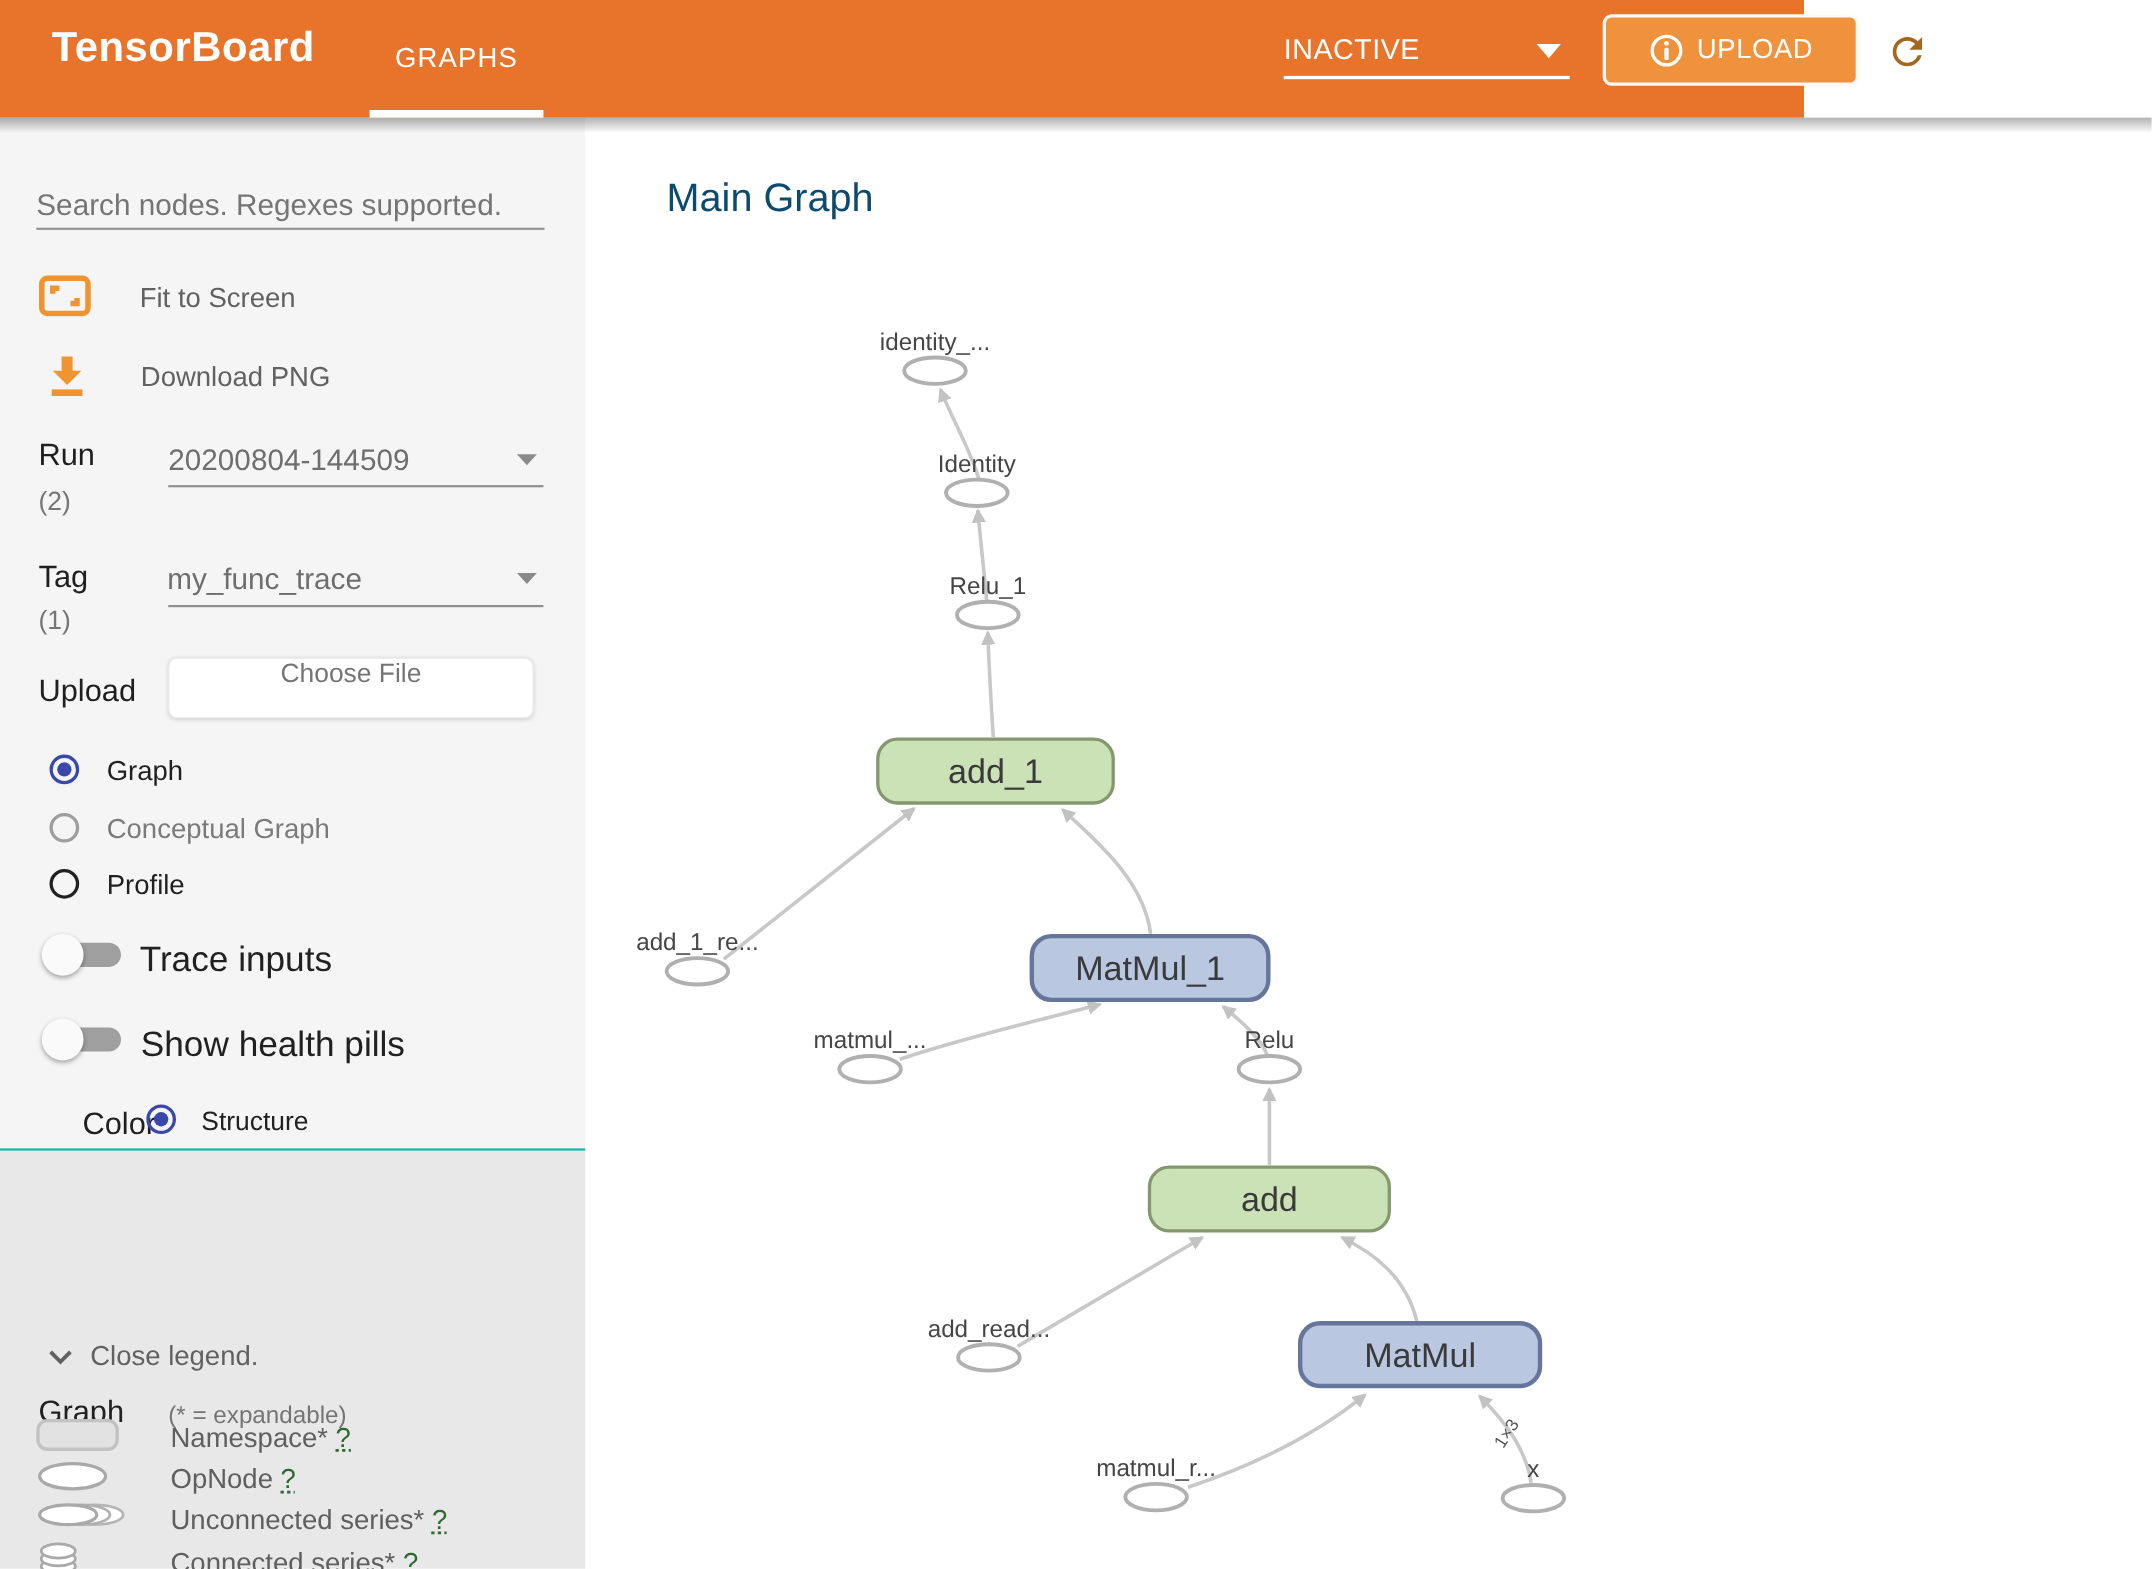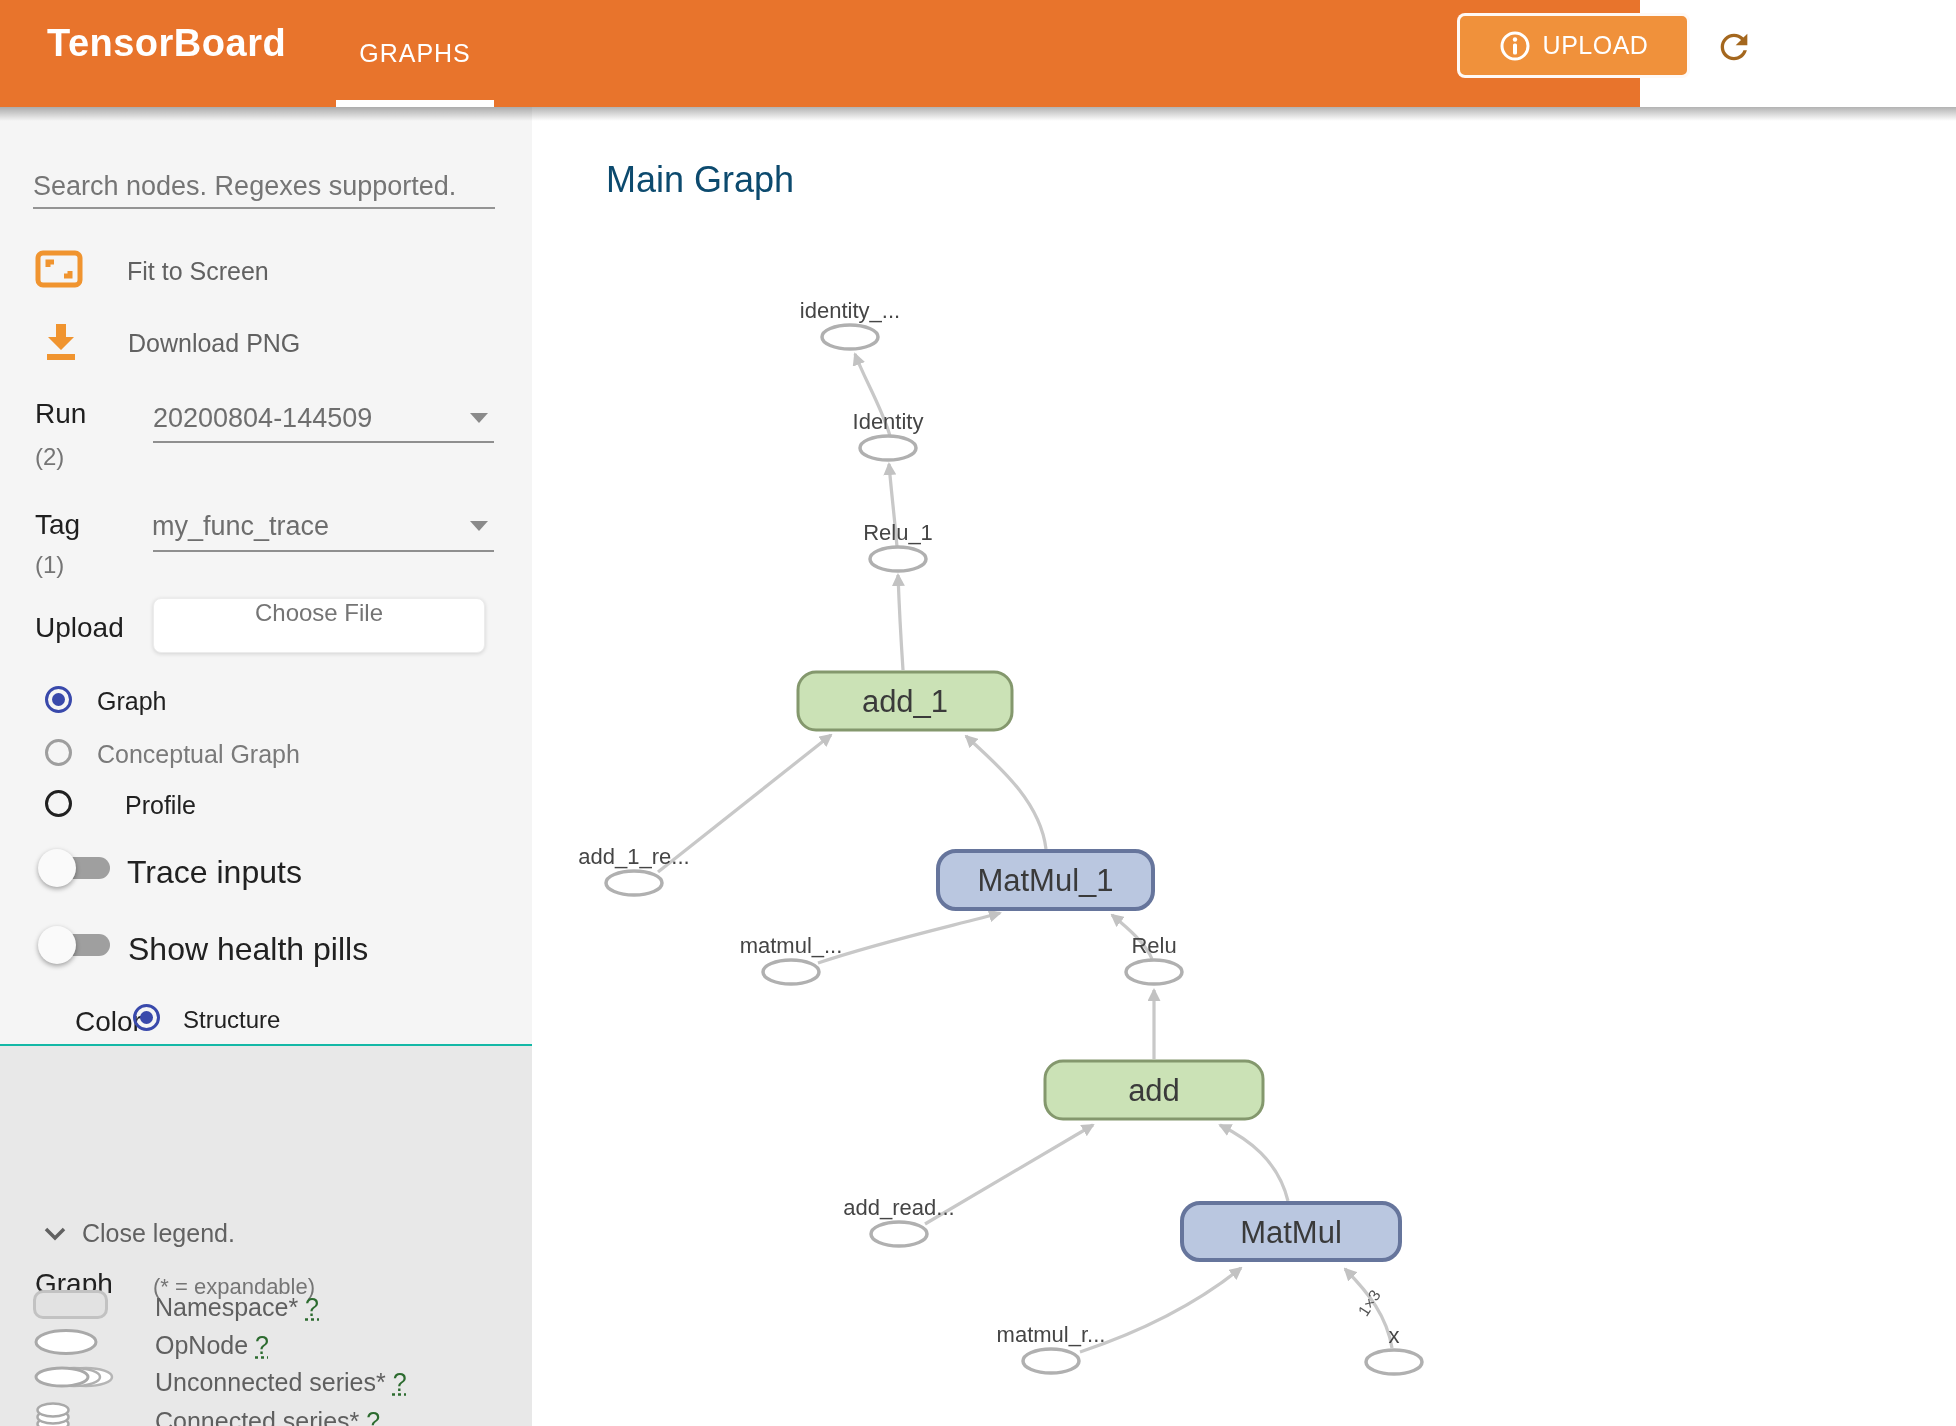--- a/index.html
+++ b/index.html
@@ -84,20 +84,24 @@
   #graph-svg { position:absolute; left:0; top:0; width:1424px; height:1319px; }
 </style>
 </head>
 <body>
 
 <div id="header">
   <div id="logo">TensorBoard</div>
   <div id="tab-graphs">GRAPHS</div>
   <div id="tab-underline"></div>
 
+  <div id="inactive-select">
+    <span class="val">INACTIVE</span>
+    <span class="tri-down-white"></span>
+  </div>
 
   <div id="upload-btn">
     <svg width="32" height="32" viewBox="0 0 32 32">
       <circle cx="16" cy="16" r="13" fill="none" stroke="#fff" stroke-width="3"></circle>
       <circle cx="16" cy="9.5" r="2.2" fill="#fff"></circle>
       <rect x="14" y="13.5" width="4" height="11" rx="1.5" fill="#fff"></rect>
     </svg>
     <span>UPLOAD</span>
   </div>
 
@@ -152,21 +156,21 @@
 
   <div class="radio" style="left:45px; top:579px; border:3px solid #3949ab;">
     <span class="dot" style="background:#3949ab;"></span>
     </div>
   <div class="radio-label" style="left:97px; top:580px;">Graph</div>
 
   <div class="radio" style="left:45px; top:632px; border:3px solid #9e9e9e;"></div>
   <div class="radio-label" style="left:97px; top:633px; color:#7a7a7a;">Conceptual Graph</div>
 
   <div class="radio" style="left:45px; top:683px; border:3px solid #212121;"></div>
-  <div class="radio-label" style="left:97px; top:684px;margin-left:28px;">Profile</div>
+  <div class="radio-label" style="left:97px; top:684px;">Profile</div>
 
   <div class="toggle-track" style="left:47px; top:750px;"></div>
   <div class="toggle-thumb" style="left:38px; top:742px;"></div>
   <div class="toggle-label" style="left:127px; top:747px;">Trace inputs</div>
 
   <div class="toggle-track" style="left:47px; top:827px;"></div>
   <div class="toggle-thumb" style="left:38px; top:819px;"></div>
   <div class="toggle-label" style="left:128px; top:824px;">Show health pills</div>
 
   <div class="side-label" style="left:35px; top:899px;margin-left:40px;">Color</div>

